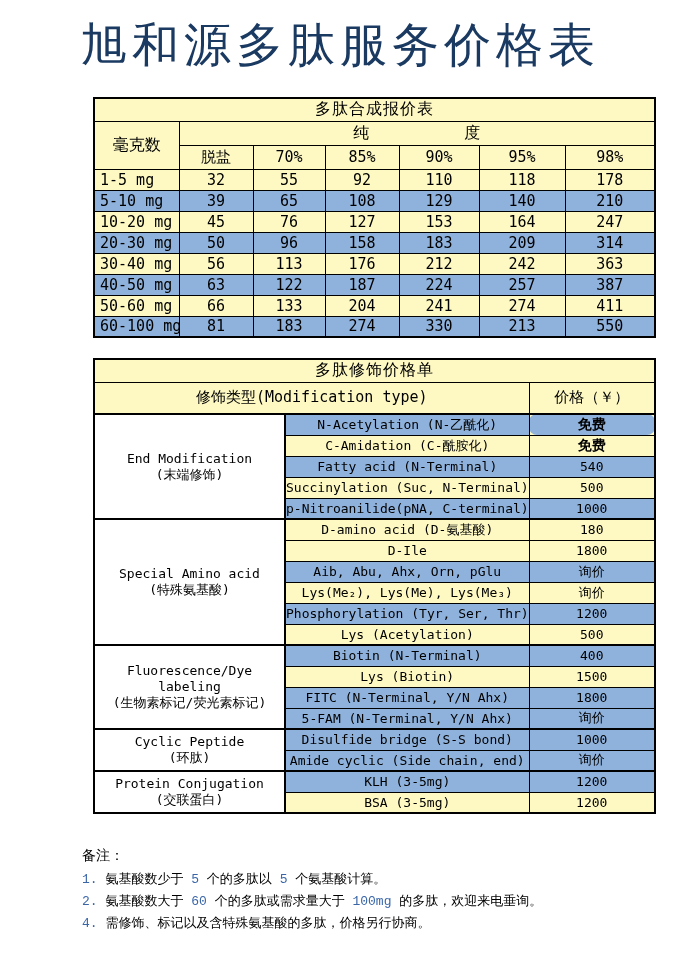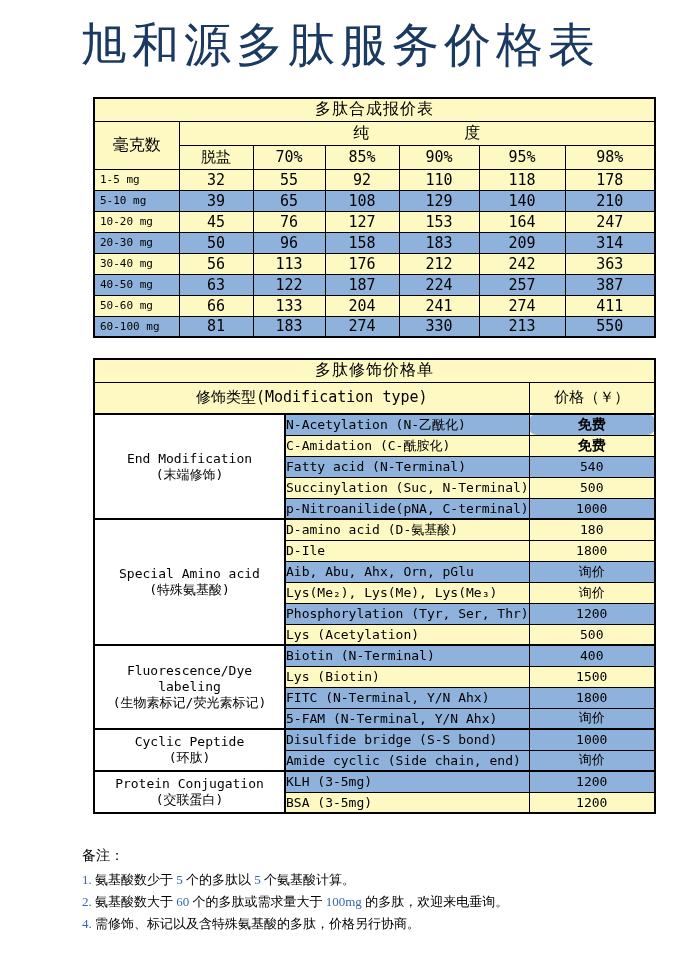--- a/index.html
+++ b/index.html
@@ -33,37 +33,37 @@
   td{font-size:15px;text-align:center;vertical-align:middle;overflow:hidden;white-space:nowrap;}
   .hl{background:var(--hl);}
   .tbl-title{height:23px;font-size:16px;letter-spacing:1px;}
   
   .synth{top:97px;}
   .synth .purity-row td{height:24px;font-size:16px;}
   .synth .purity-flex{display:flex;justify-content:center;gap:95px;}
   .synth .col-head{height:24px;}
   .synth .mg-head{font-size:16px;text-align:center;}
   .synth tbody.rows td{height:21px;}
-  .synth td.mg{text-align:left;padding-left:5px;font-size:11px;}
+  .synth td.mg{text-align:left;padding-left:5px;font-size:15px;}
   
   .mod{top:358px;}
   .mod .head-row td{height:32px;font-size:15px;}
   .mod tbody.rows td{height:21px;font-size:13px;}
   .mod td.group-cell{font-size:13px;line-height:16px;white-space:normal;background:#fff;border-right-width:2px;}
-  .mod td.mod-label{text-align:left;}
+  .mod td.mod-label{text-align:center;}
   .mod td.mod-price.bold{font-weight:bold;font-size:14px;border-radius:8px;}
   .mod tr.group-start td{border-top-width:2px;}
   
   .notes{
     position:absolute;left:50px;top:845px;width:580px;
     font-family:"Liberation Serif","DejaVu Serif",serif;
     font-size:13px;line-height:22px;margin-left:32px;
   }
   .notes .notes-header{font-size:14px;margin-bottom:2px;}
-  .note-line{white-space:nowrap;}
+  .note-line{white-space:nowrap;font-family:Liberation Mono, monospace;}
   .note-line .accent{color:var(--note-accent);}
 </style>
 </head>
 <body>
 
 <h1 class="page-title">旭和源多肽服务价格表</h1>
 
 <table class="synth">
   <colgroup>
     <col style="width:85px">

